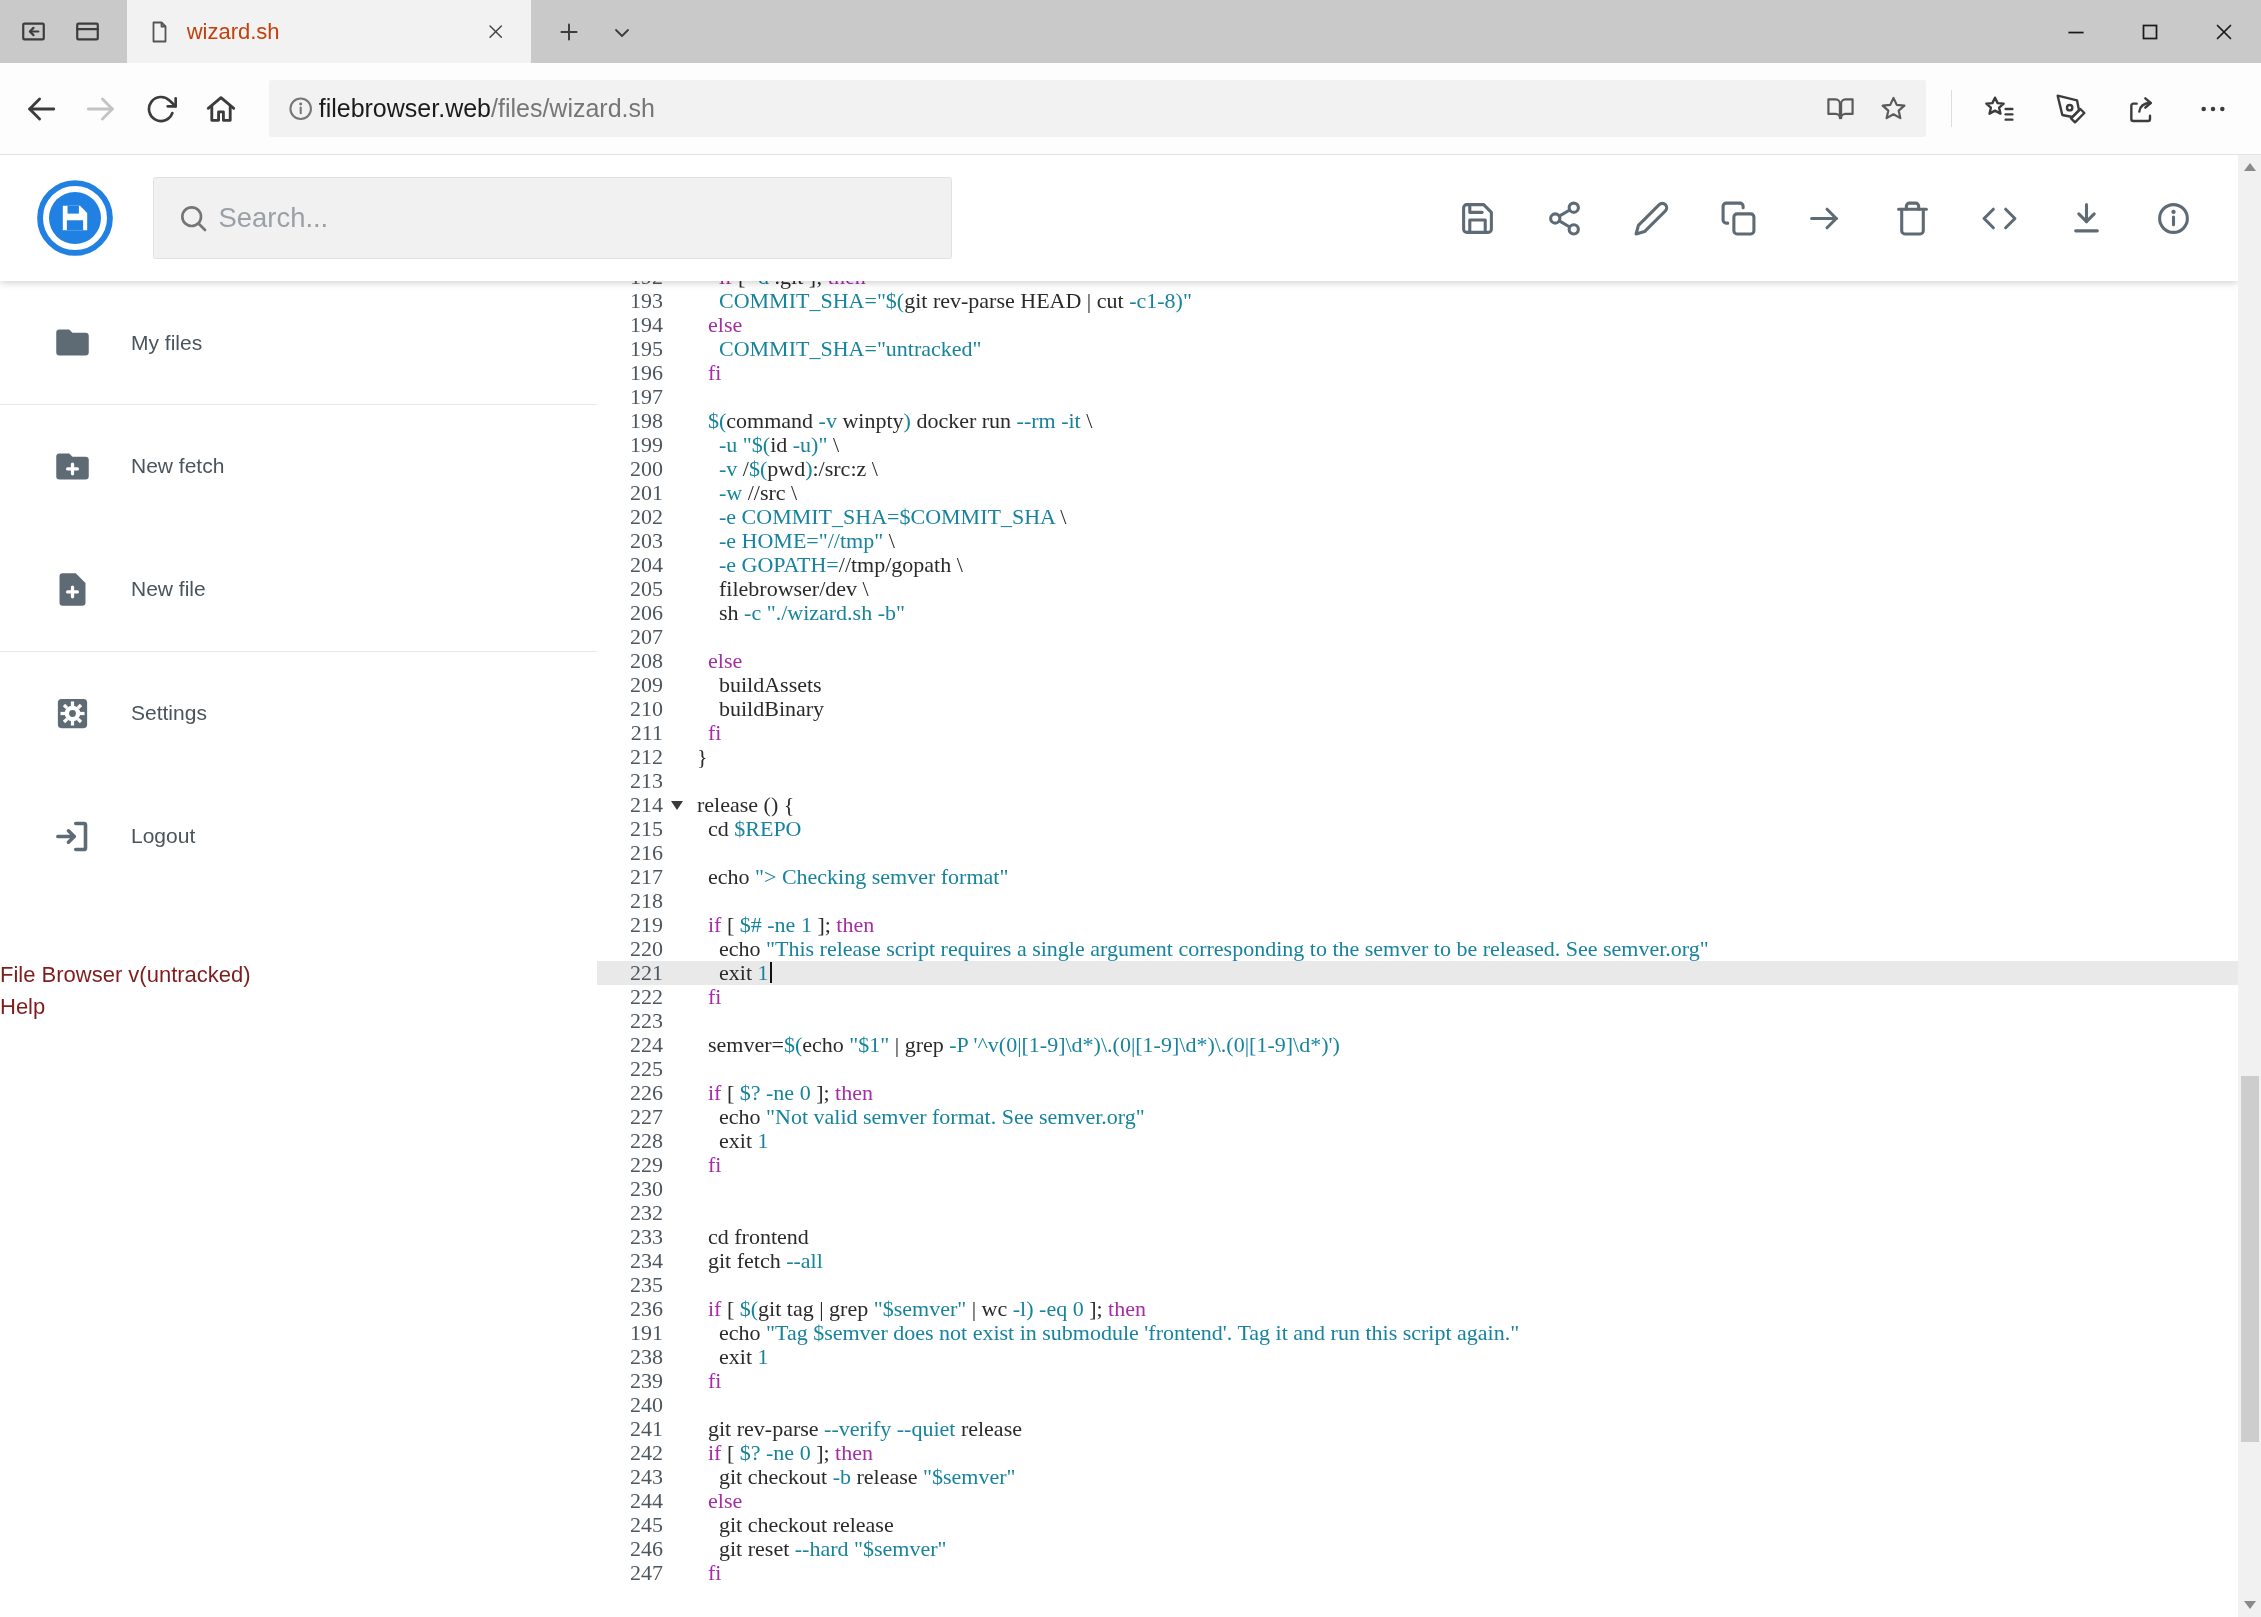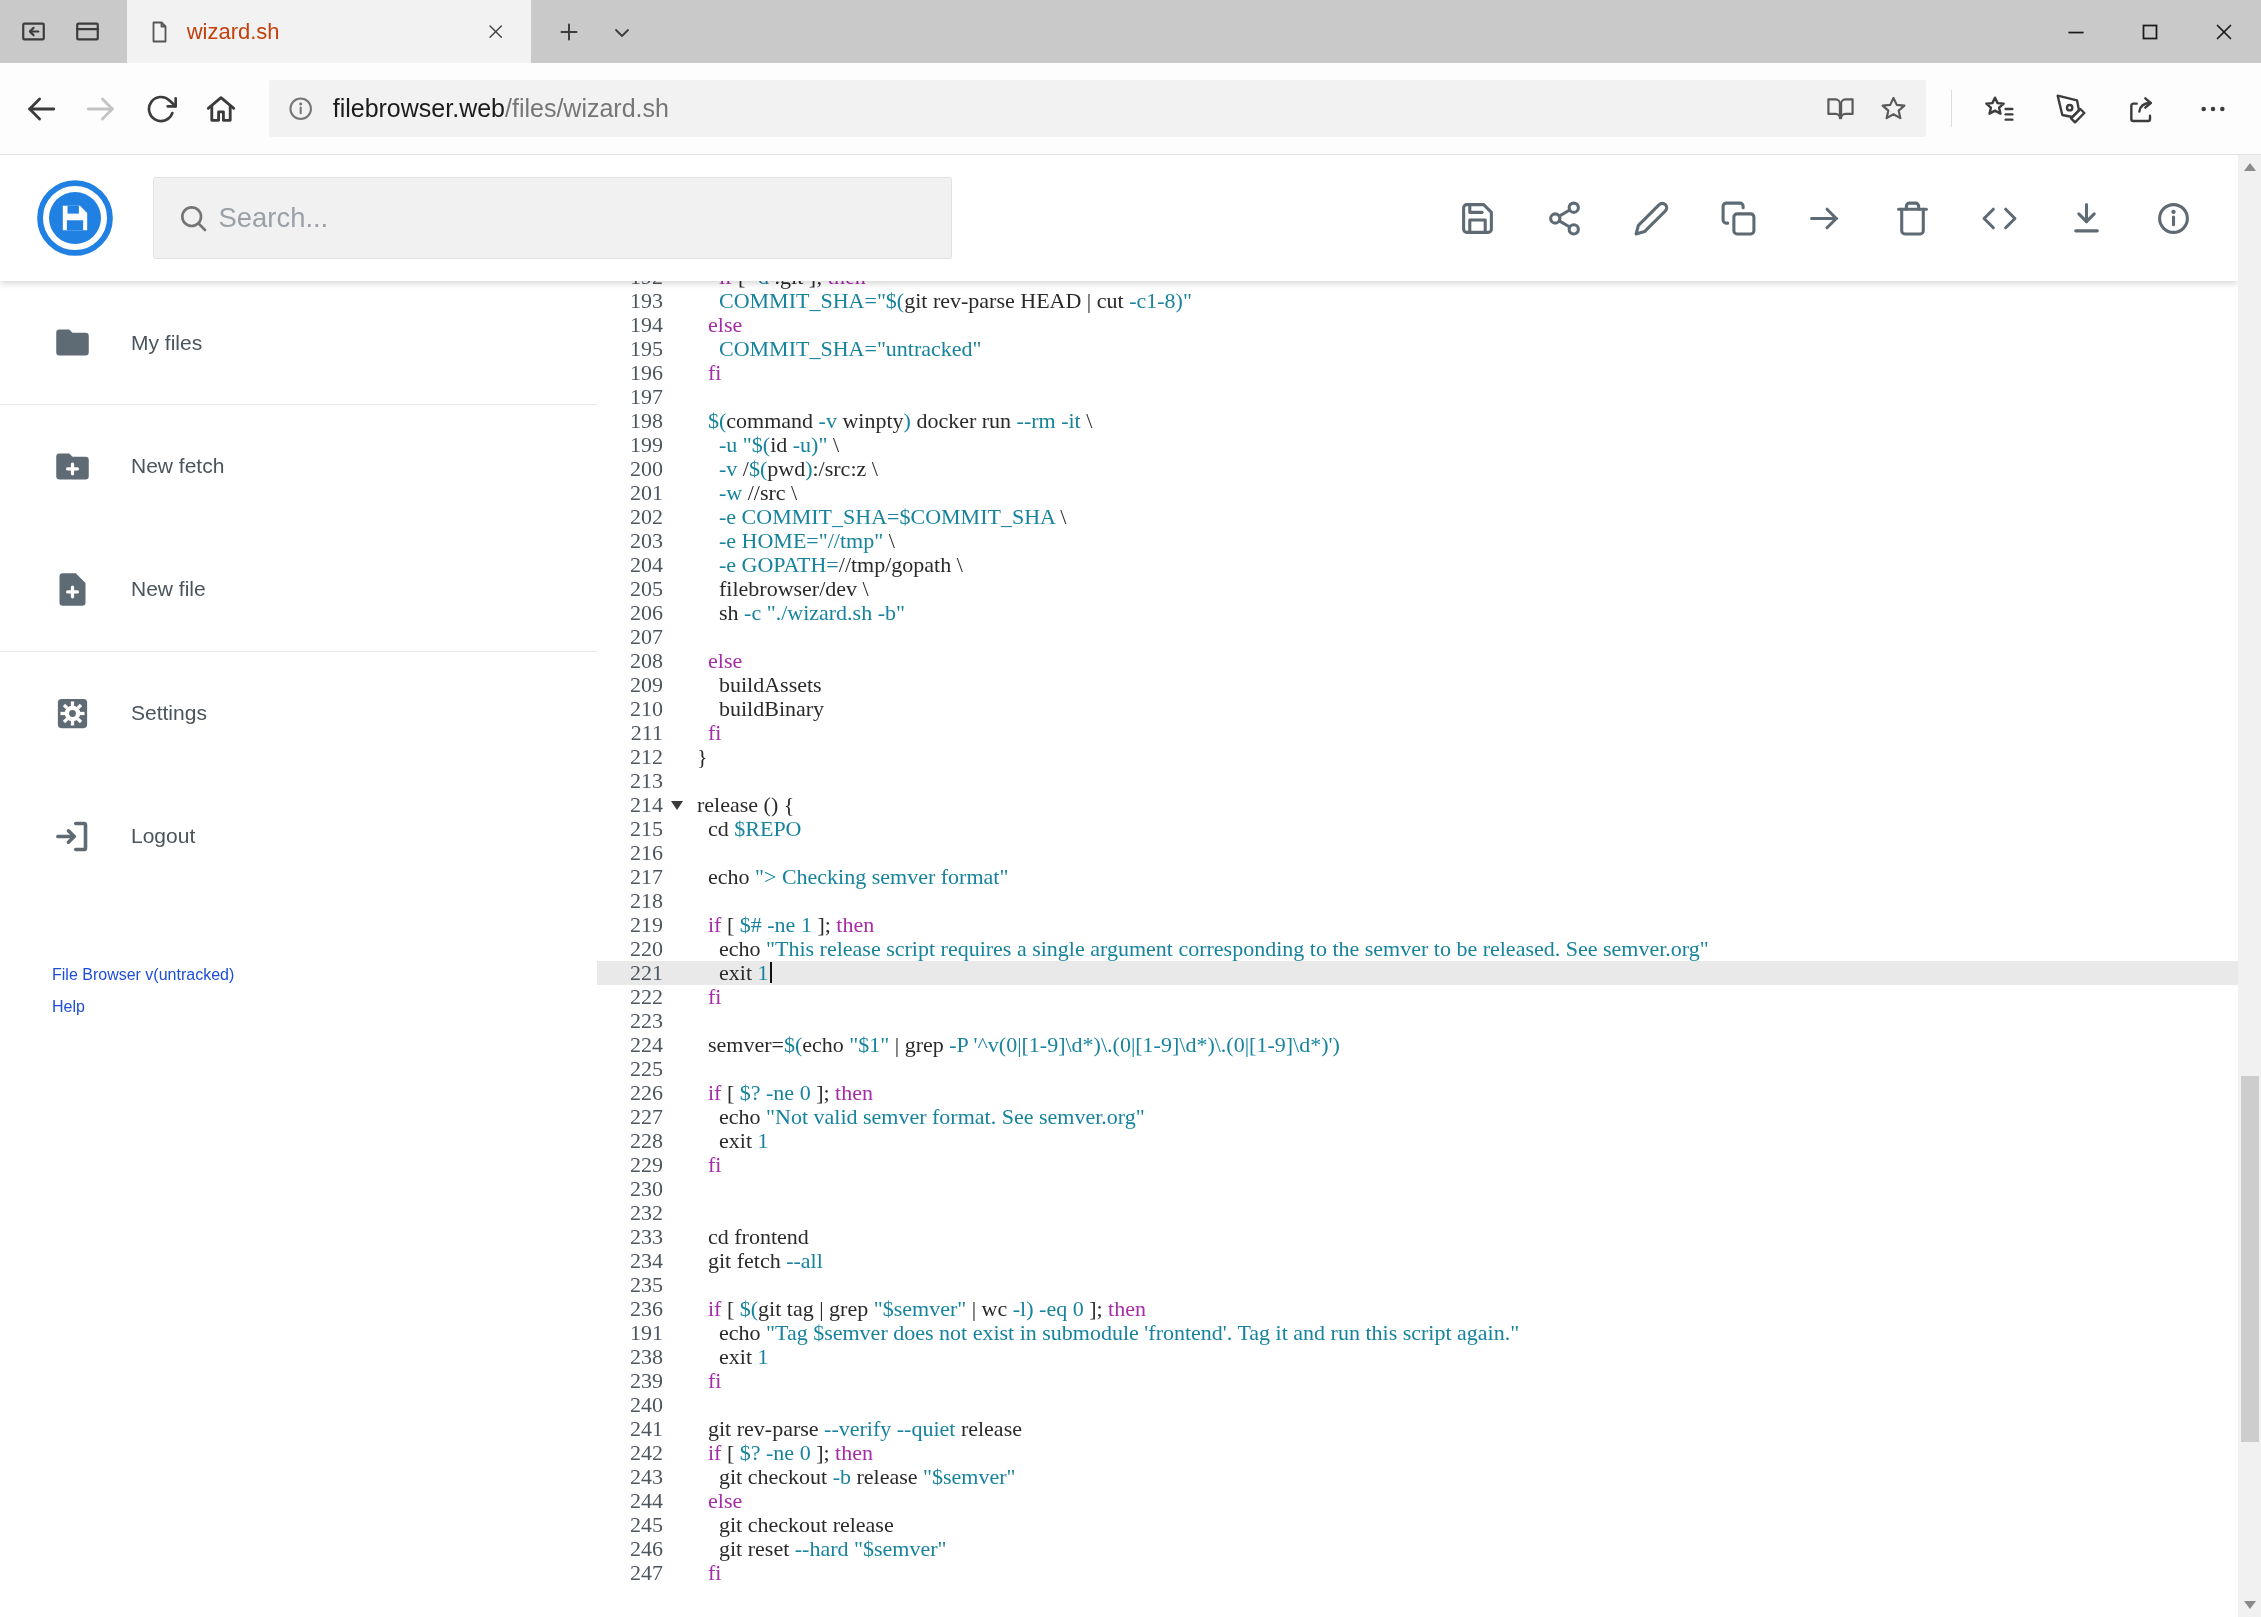--- a/index.html
+++ b/index.html
@@ -27,21 +27,21 @@
   .after-tab{display:flex;align-items:center;gap:3.2px;padding-left:13px;color:#3c3c3c;}
   .win-controls{margin-left:auto;display:flex;align-items:stretch;}
   .win-btn{width:74px;display:flex;align-items:center;justify-content:center;color:#1a1a1a;}
 
   
   .navbar{position:absolute;top:63px;left:0;right:0;height:92px;background:#fdfdfd;border-bottom:0.8px solid #e2e2e2;
           display:flex;align-items:center;padding:0 11.3px;box-sizing:border-box;z-index:6;}
   .nav-btn{width:60px;height:60px;display:flex;align-items:center;justify-content:center;color:#3c3c3c;}
   .nav-btn.disabled{color:#c3c3c3;}
   .urlbar{flex:1;height:57px;background:#f2f2f2;border-radius:2.4px;margin:0 18px;display:flex;align-items:center;
-          padding:0 18px;gap:18px;min-width:0;}
+          padding:0 18px;gap:4px;min-width:0;}
   .url-text{font-size:25px;white-space:nowrap;}
   .url-domain{color:#1b1b1b;}
   .url-path{color:#767676;}
   .url-right{margin-left:auto;display:flex;align-items:center;gap:24px;color:#5a5a5a;}
   .fav-zone{display:flex;align-items:center;gap:11.3px;color:#3c3c3c;padding-right:6.5px;}
   .vdiv{width:0.8px;height:37px;background:#ddd;margin:0 6.5px;}
 
   
   .viewport{position:absolute;top:155px;left:0;right:0;bottom:0;background:#fff;}
 
@@ -53,21 +53,21 @@
   .searchbar input{border:none;background:transparent;outline:none;font-size:27.4px;color:#333;flex:1;min-width:0;}
   .searchbar input::placeholder{color:#9aa0a6;}
   .fb-toolbar{margin-left:auto;margin-right:45px;display:flex;align-items:center;gap:48px;color:var(--icon-gray);}
   .fb-btn{width:39px;height:39px;display:flex;align-items:center;justify-content:center;color:var(--icon-gray);}
 
   
   .sidebar{position:absolute;top:126px;left:0;width:597px;bottom:0;background:#fff;}
   .sb-item{height:123px;display:flex;align-items:center;padding-left:53px;gap:39px;color:#4a545c;font-size:21px;}
   .sb-item .sb-ic{width:39px;height:39px;color:var(--icon-gray);flex:0 0 auto;}
   .sb-divider{height:0.8px;background:#e8e8e8;}
-  .sb-footer{margin-top:61px;padding-left:52px;font-size:16px;color:#1d4ed8;line-height:32px;}
+  .sb-footer{margin-top:61px;font-size:22px;color:#7f1d1d;line-height:32px;}
 
   
   .editor{position:absolute;top:126px;left:597px;right:22.6px;bottom:0;overflow:hidden;
           font-family:Liberation Serif, serif;font-size:22px;line-height:24px;}
   .code-lines{margin-top:-16px;}
   .line{display:flex;height:24px;position:relative;}
   .line.active{background:var(--active-line);}
   .gut{flex:0 0 100px;padding-right:34px;box-sizing:border-box;text-align:right;color:#4d565e;user-select:none;}
   .fold{position:absolute;left:74px;top:8px;width:0;height:0;
         border-left:6.5px solid transparent;border-right:6.5px solid transparent;border-top:9px solid #3a3a3a;}

